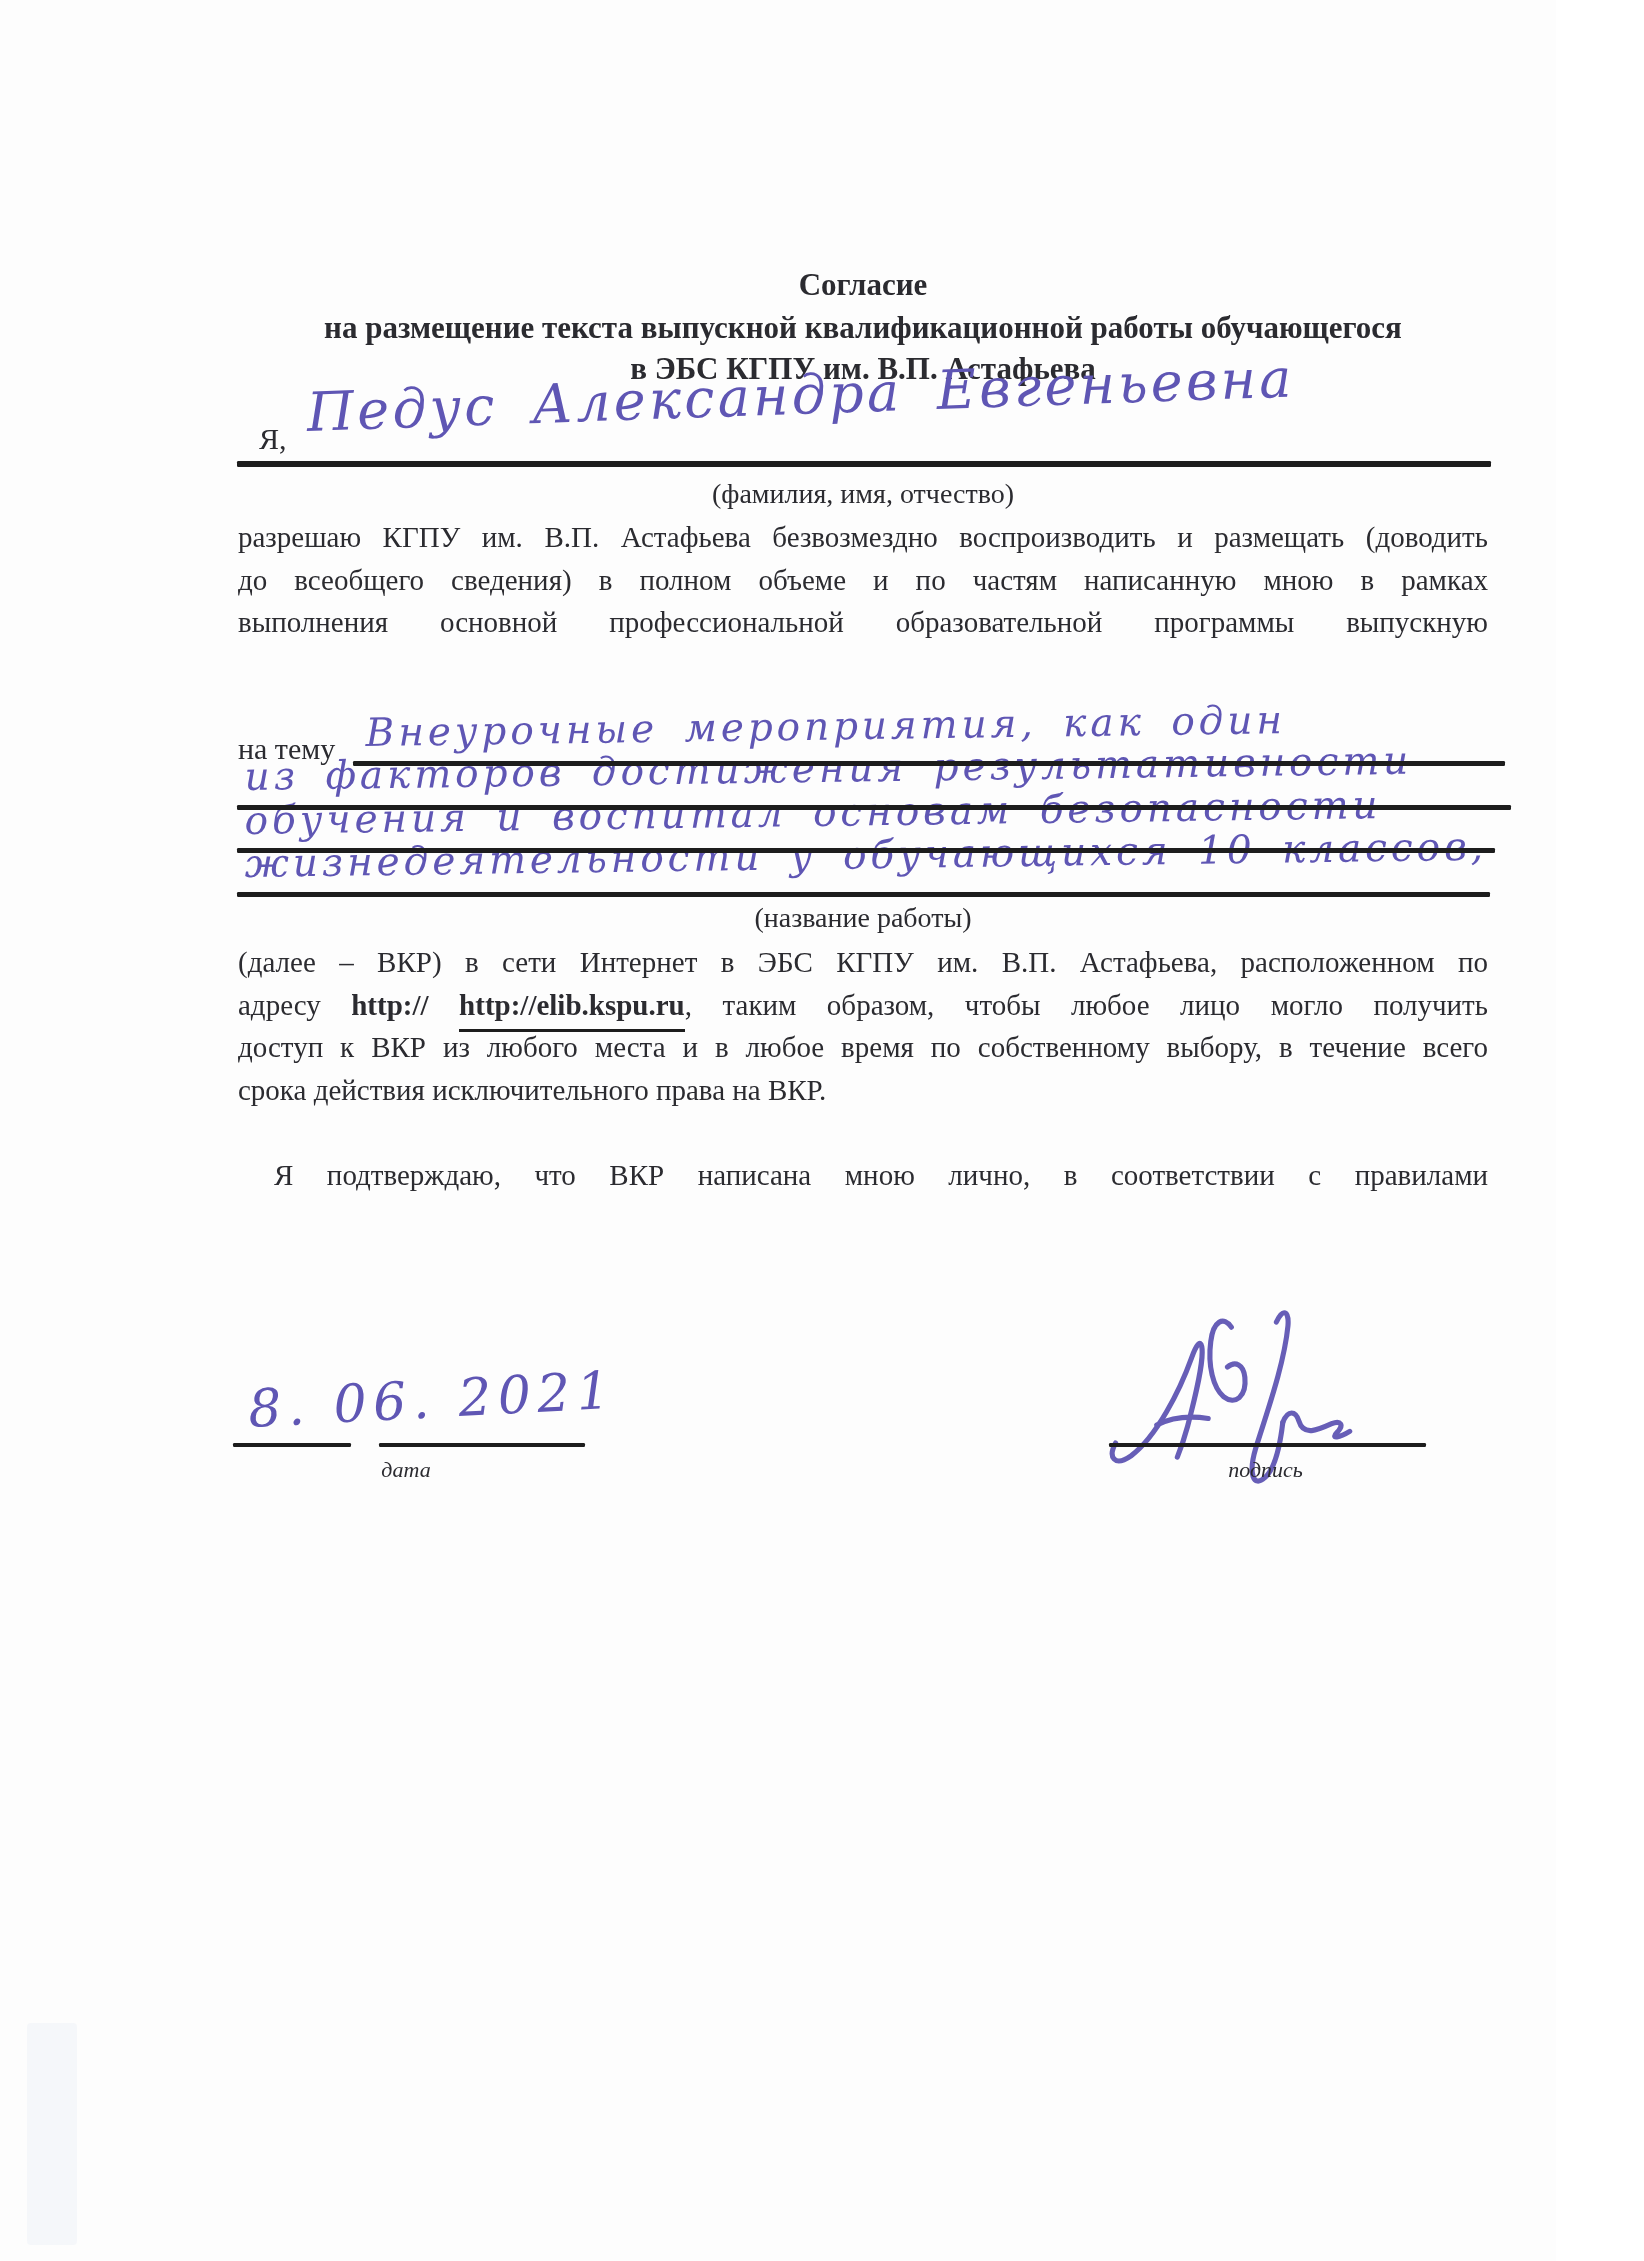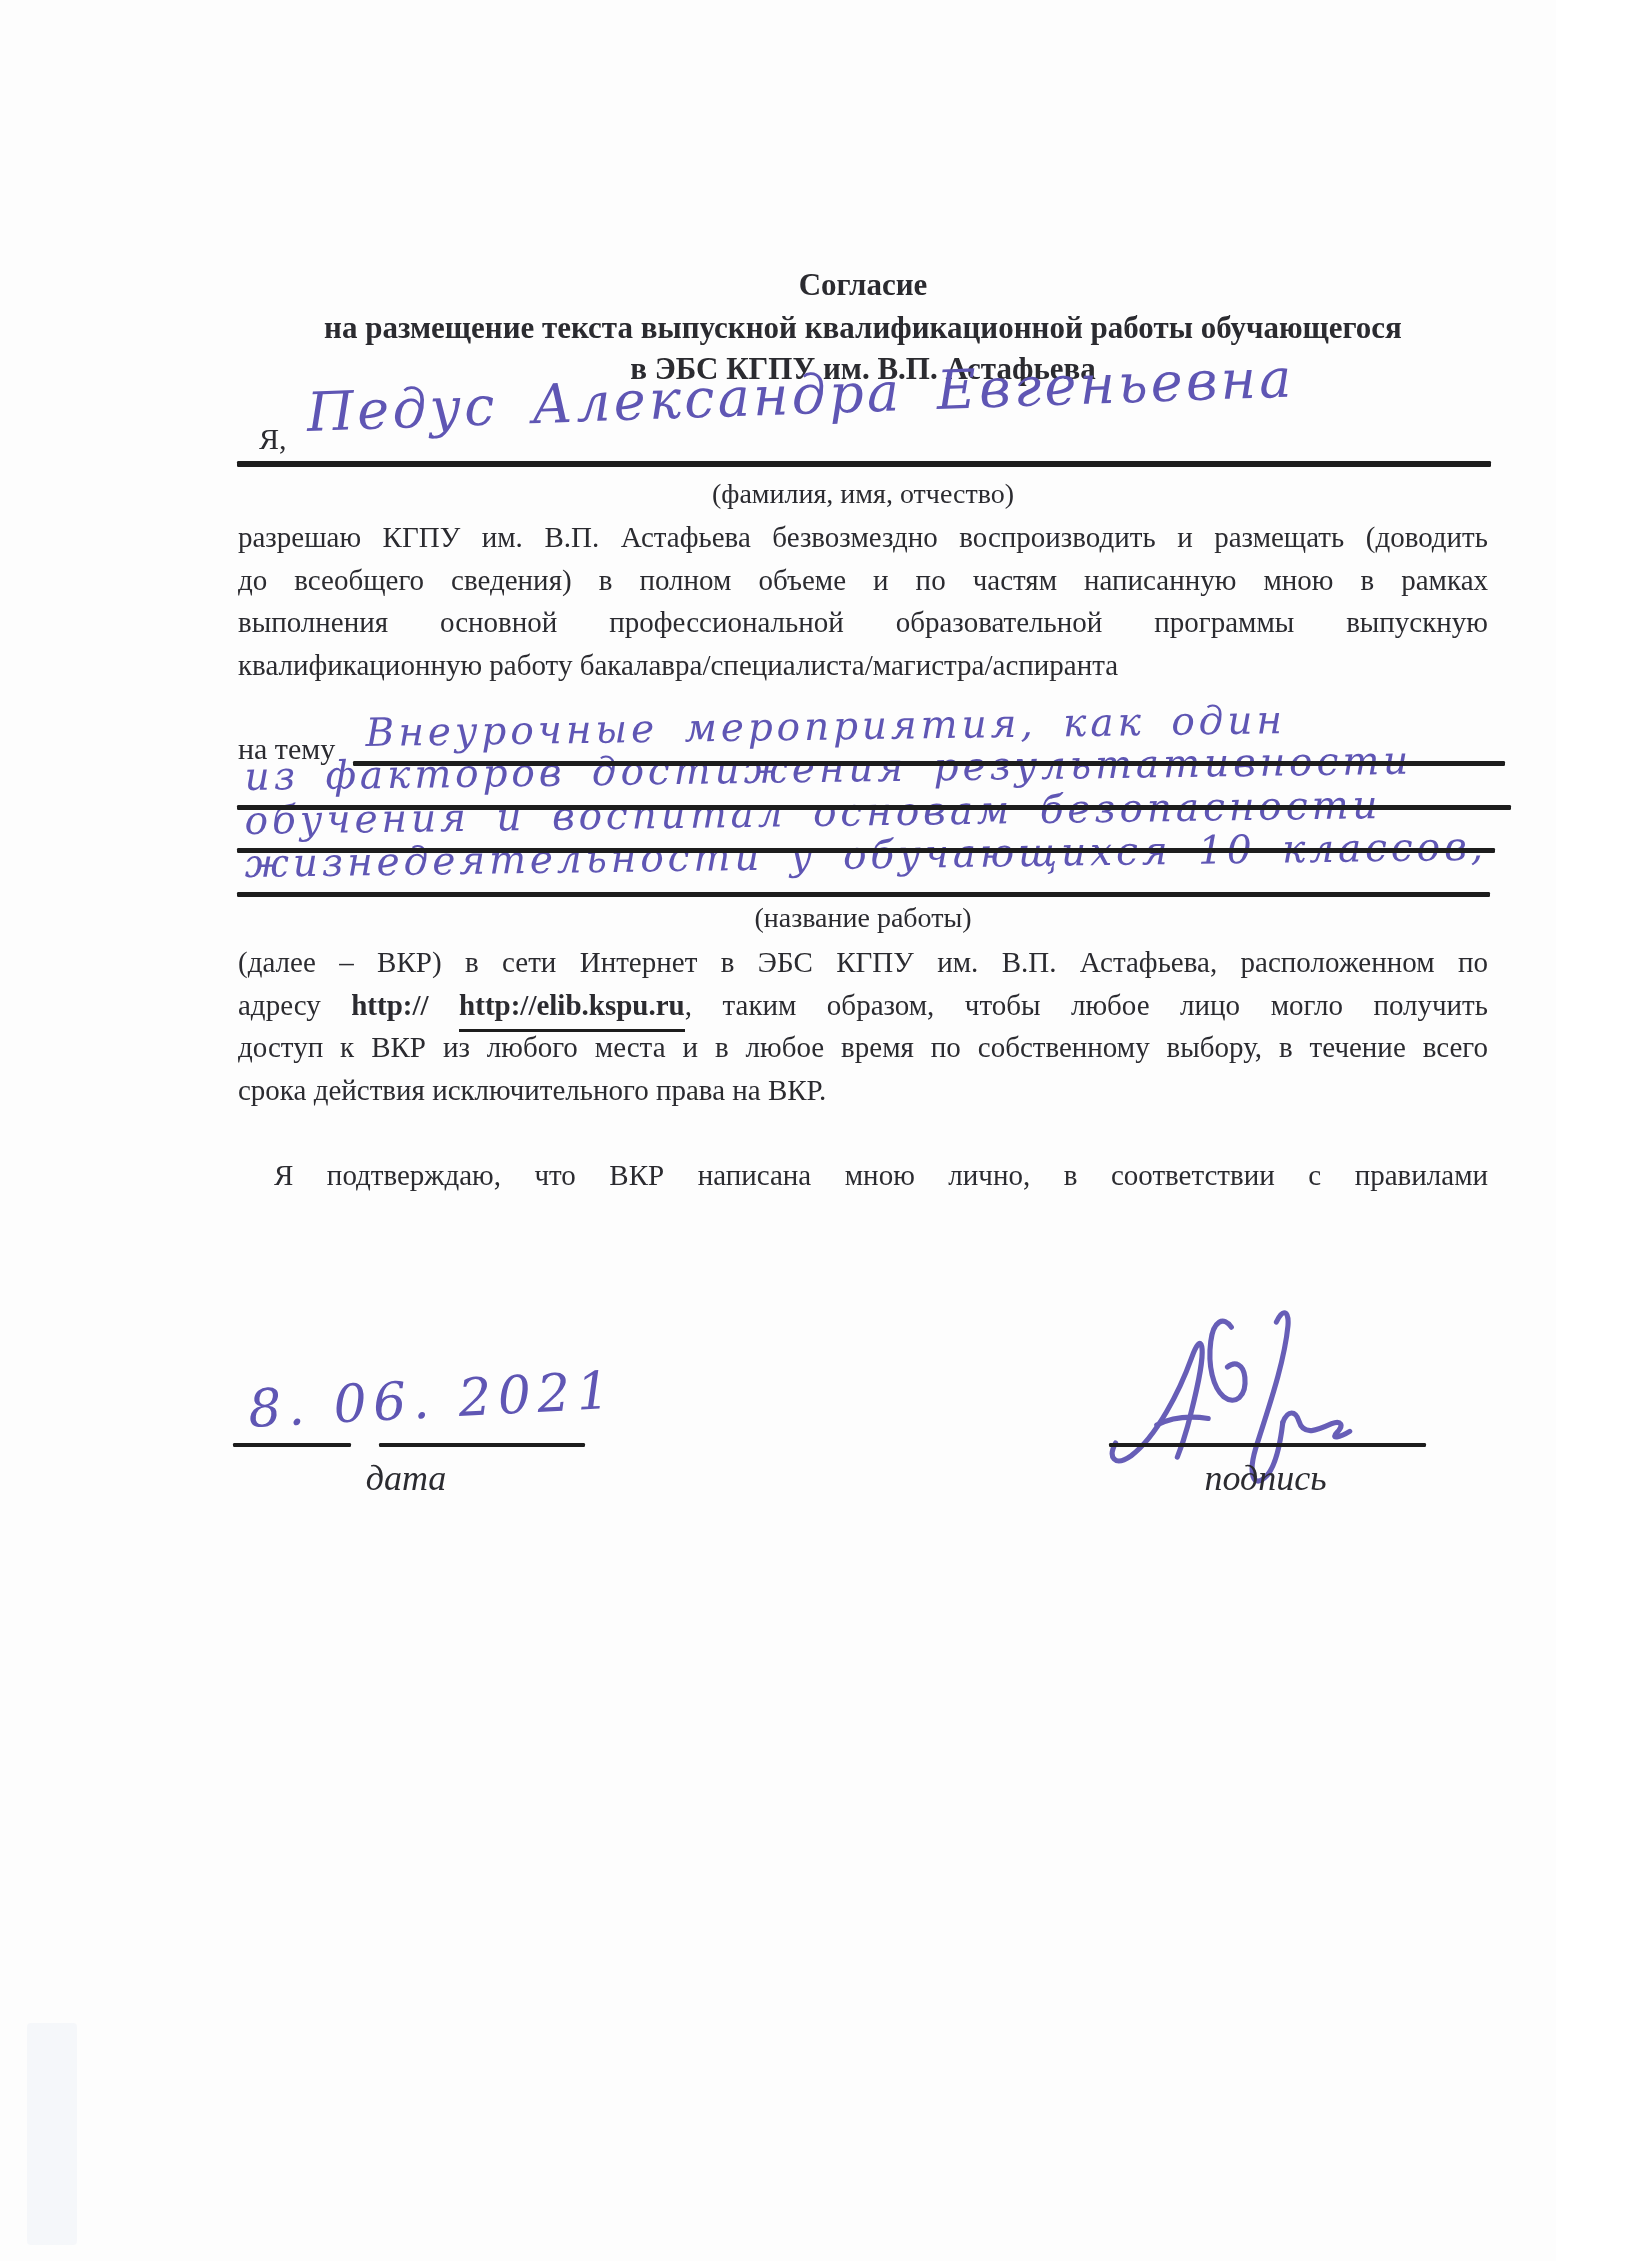--- a/index.html
+++ b/index.html
@@ -24,21 +24,21 @@
   .body-line{
     left:238px;width:1250px;font-size:29px;line-height:43px;white-space:nowrap;
   }
   .just{text-align:justify;text-align-last:justify;}
   .lastline{text-align:left;text-align-last:left;}
   .caption{
     left:238px;width:1250px;text-align:center;
     font-size:28px;white-space:nowrap;
   }
   .small-label{
-    position:absolute;font-style:italic;font-size:36px;text-align:center;white-space:nowrap;
+    position:absolute;font-style:italic;font-size:22px;text-align:center;white-space:nowrap;
   }
   .inline-label{position:absolute;font-size:30px;white-space:nowrap;}
   .bold{font-weight:bold;}
   .url-underline{border-bottom:3.2px solid #1d1d1d;padding-bottom:8px;}
   
   .rule{position:absolute;background:#1d1d1d;border-radius:1.3px;}
   
   .hand{
     position:absolute;
     font-family:"DejaVu Serif", serif;font-style:italic;
@@ -61,21 +61,20 @@
   <div class="print title-line" style="top:349px">в ЭБС КГПУ им. В.П. Астафьева</div>
 
   <div class="inline-label" style="left:259px;top:422px">Я,</div>
   <div class="hand hand-name" style="left:308px;top:381px">Педус Александра Евгеньевна</div>
   <div class="rule" style="left:237px;top:461px;width:1254px;height:5.8px"></div>
   <div class="print caption" style="top:478px">(фамилия, имя, отчество)</div>
 
   <div class="print body-line just" style="top:516px">разрешаю КГПУ им. В.П. Астафьева безвозмездно воспроизводить и размещать (доводить</div>
   <div class="print body-line just" style="top:559px">до всеобщего сведения) в полном объеме и по частям написанную мною в рамках</div>
   <div class="print body-line just" style="top:601px">выполнения основной профессиональной образовательной программы выпускную</div>
-  <div class="print body-line lastline" style="top:644px">квалификационную работу бакалавра/специалиста/магистра/аспиранта</div>
 
 
   <div class="inline-label" style="left:238px;top:732px">на тему</div>
 
   <div class="hand hand-theme" style="left:366px;top:710px">Внеурочные мероприятия, как один</div>
   <div class="hand hand-theme" style="left:245px;top:754px">из факторов достижения результативности</div>
   <div class="hand hand-theme" style="left:245px;top:798px">обучения и воспитал основам безопасности</div>
   <div class="hand hand-theme" style="left:245px;top:841px">жизнедеятельности у обучающихся 10 классов,</div>
 
   <div class="rule" style="left:353px;top:761px;width:1152px;height:4.5px"></div>

